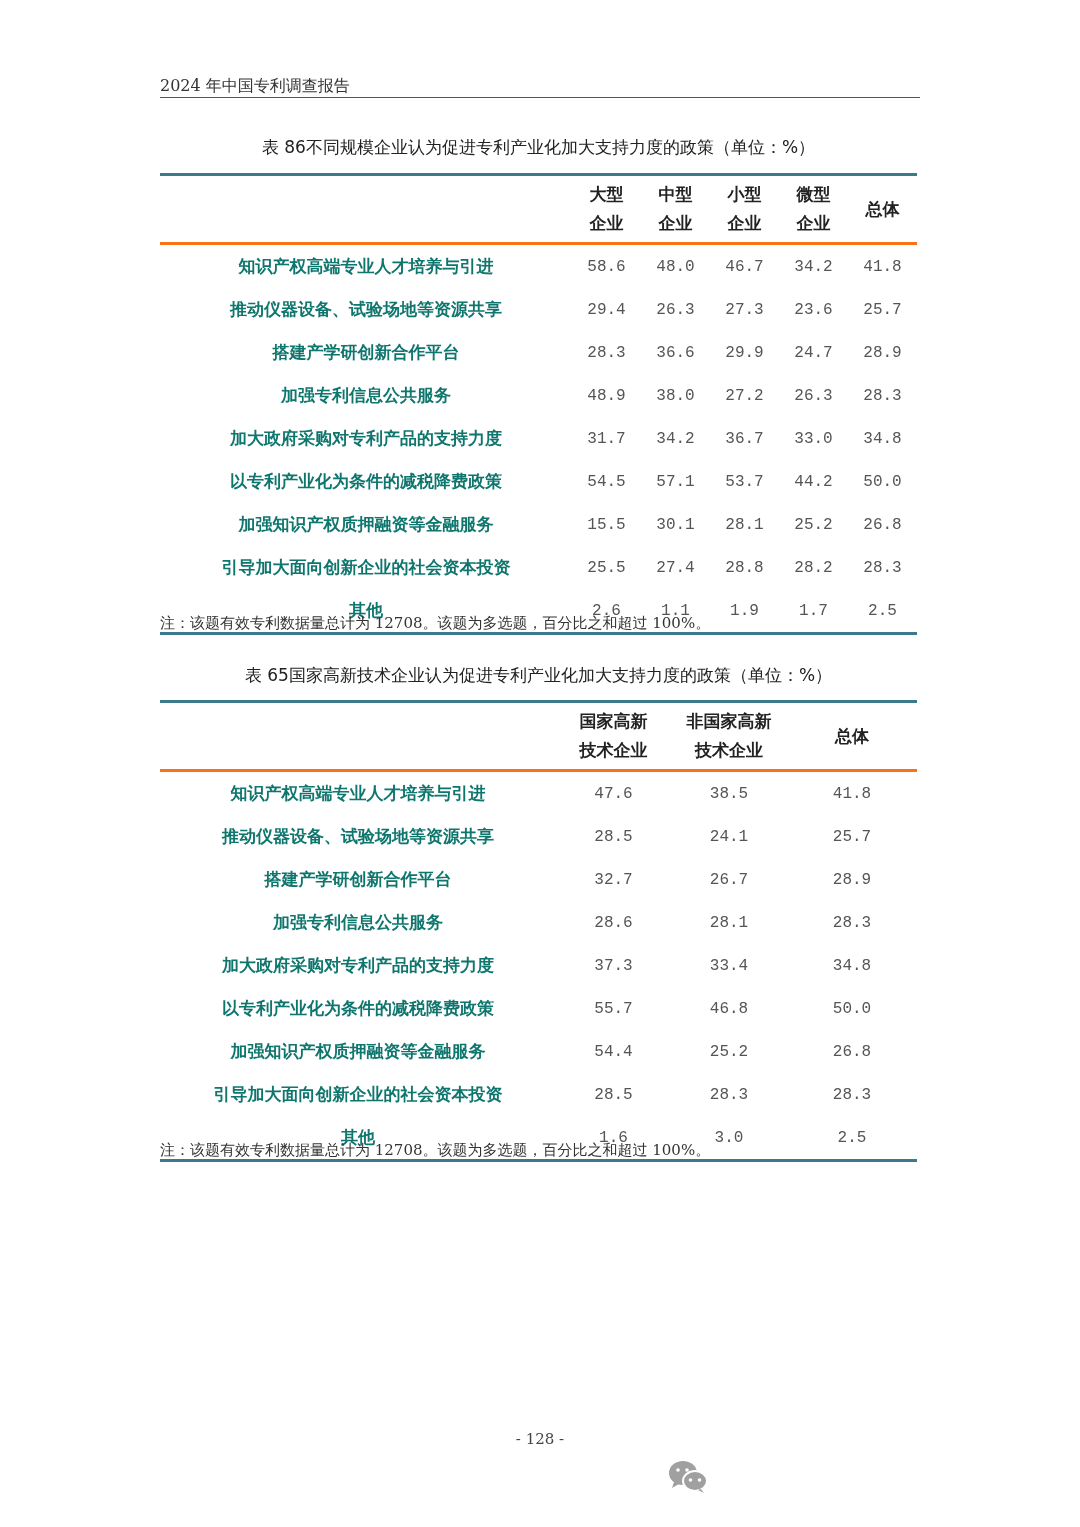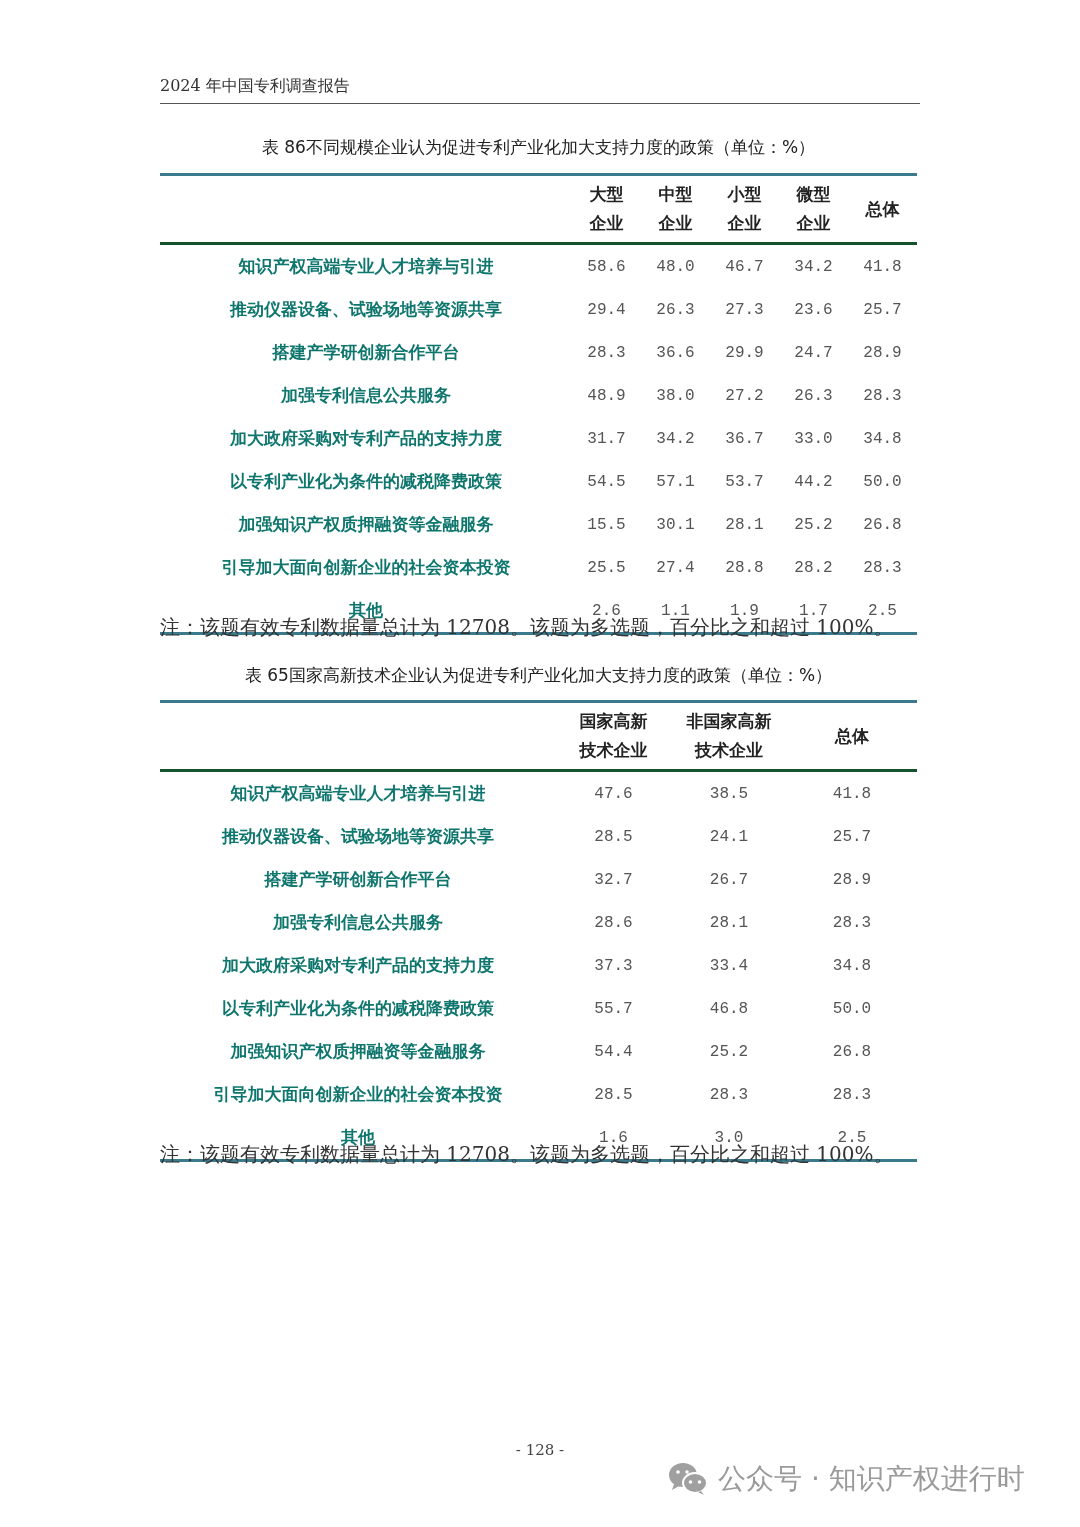--- a/index.html
+++ b/index.html
@@ -1,38 +1,38 @@
 <!DOCTYPE html>
 <html><head>
 <meta charset="utf-8">
 <style>
   html, body { margin: 0; padding: 0; background: #ffffff; }
   body { width: 1080px; height: 1527px; position: relative; overflow: hidden;
          font-family: "DejaVu Serif", "Liberation Serif", serif; color: #222; }
   .header { position: absolute; left: 160px; top: 76px; width: 760px;
-            font-size: 16px; color: #333; padding-bottom: 6px;
+            font-size: 16px; color: #333; padding-bottom: 0;
             border-bottom: 1.5px solid #555; }
   .caption { position: absolute; left: 160px; width: 757px; text-align: center;
              font-family: "DejaVu Sans", "Liberation Sans", sans-serif;
              font-size: 17px; color: #222; }
   .caption .num { }
   table.data { position: absolute; left: 160px; width: 757px; border-collapse: collapse;
                font-size: 16px; }
-  table.data thead tr { border-top: 3px solid #3a7a8c; border-bottom: 3px solid #14532d; }
+  table.data thead tr { border-top: 3px solid #3a7a8c; border-bottom: 3px solid #f97316; }
   table.data tbody tr:last-child { border-bottom: 3px solid #3a7a8c; }
   table.data th { font-family: "DejaVu Sans", "Liberation Sans", sans-serif;
                   font-weight: bold; font-size: 17px; line-height: 29px;
                   text-align: center; padding: 4px 0; color: #222; }
   table.data td { height: 41px; text-align: center; color: #555;
                   font-family: "Liberation Mono", "DejaVu Sans Mono", monospace; font-size: 16px; }
   table.data td.label { font-family: Liberation Sans, sans-serif;
                         font-weight: bold; color: #0f766e; font-size: 17px; }
-  .note { position: absolute; left: 160px; font-size: 20px; color: #333; }
+  .note { position: absolute; left: 160px; font-size: 15px; color: #333; }
   .page-num { position: absolute; left: 0; width: 1080px; top: 1430px; text-align: center;
-              font-size: 15px; color: #444; margin-top: 11px; }
+              font-size: 15px; color: #444; }
   .watermark { position: absolute; left: 668px; top: 1460px; display: flex; align-items: center;
                font-family: "DejaVu Sans", "Liberation Sans", sans-serif; font-size: 28px; color: #9a9a9a; }
   .watermark svg { margin-right: 10px; }
 </style>
 </head>
 <body>
 
 <div class="header">2024 年中国专利调查报告</div>
 
 <div class="caption" style="top:136px;">
@@ -239,14 +239,13 @@
   <svg width="40" height="34" viewBox="0 0 40 34">
     <ellipse cx="15" cy="13" rx="14" ry="12" fill="#a0a0a0"></ellipse>
     <path d="M6 22 L4 28 L11 24 Z" fill="#a0a0a0"></path>
     <ellipse cx="27" cy="21" rx="12" ry="10" fill="#a0a0a0" stroke="#fff" stroke-width="2"></ellipse>
     <path d="M33 29 L36 33 L30 30 Z" fill="#a0a0a0"></path>
     <circle cx="22.5" cy="20" r="1.8" fill="#fff"></circle>
       <circle cx="31.5" cy="20" r="1.8" fill="#fff"></circle>
     <circle cx="10" cy="10" r="1.8" fill="#fff"></circle>
       <circle cx="19" cy="10" r="1.8" fill="#fff"></circle>
   </svg>
-  <span>公众号 · 知识产权进行时</span>
 </div>
 
 </body></html>

